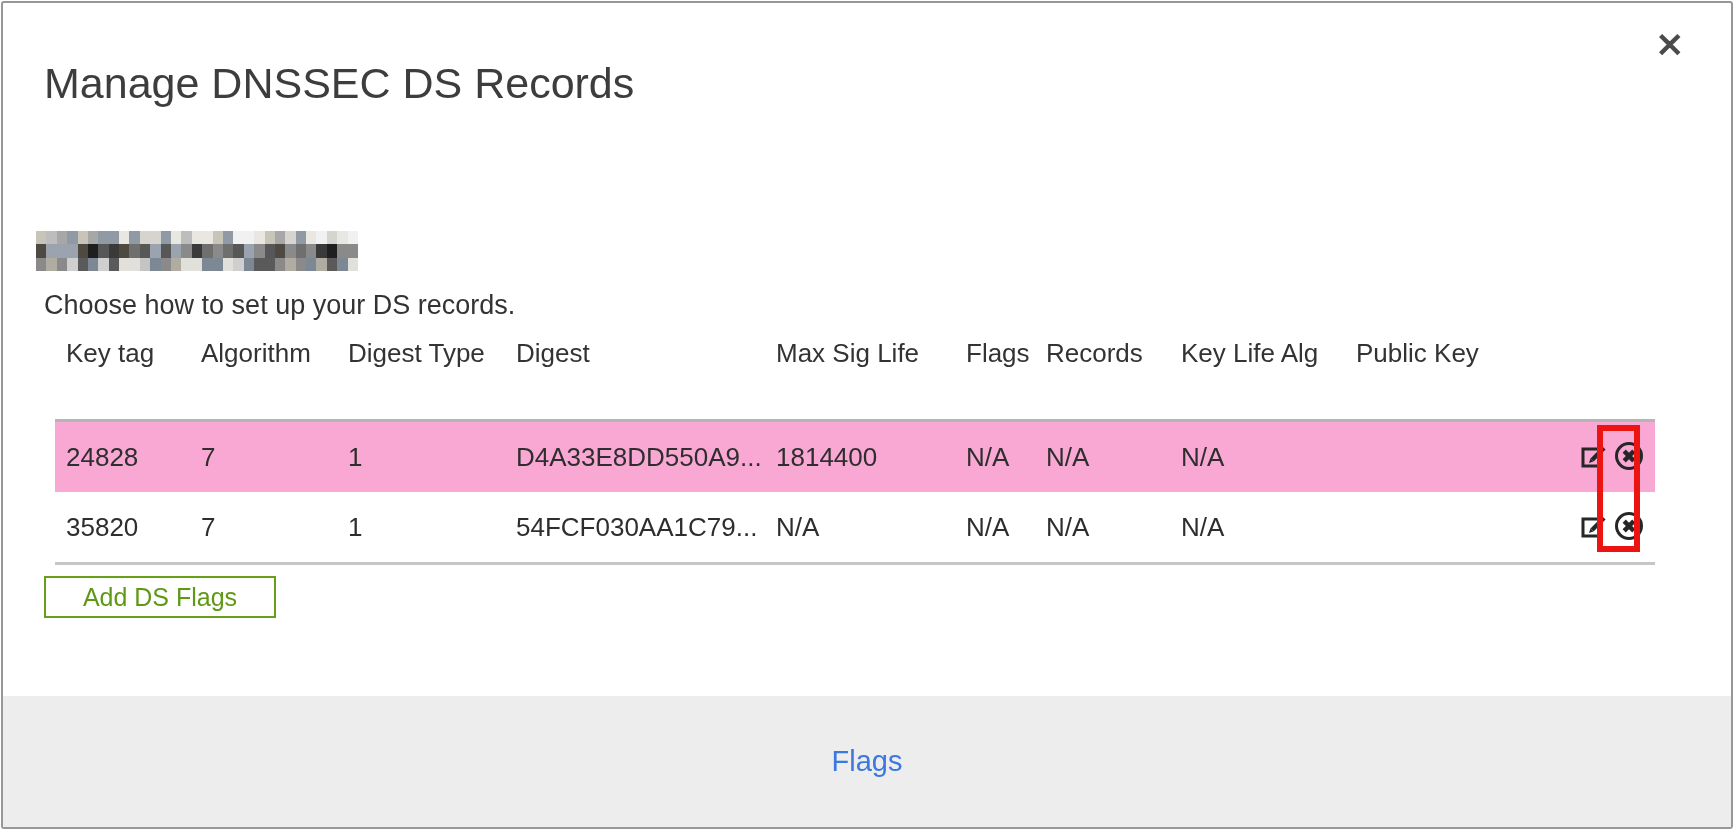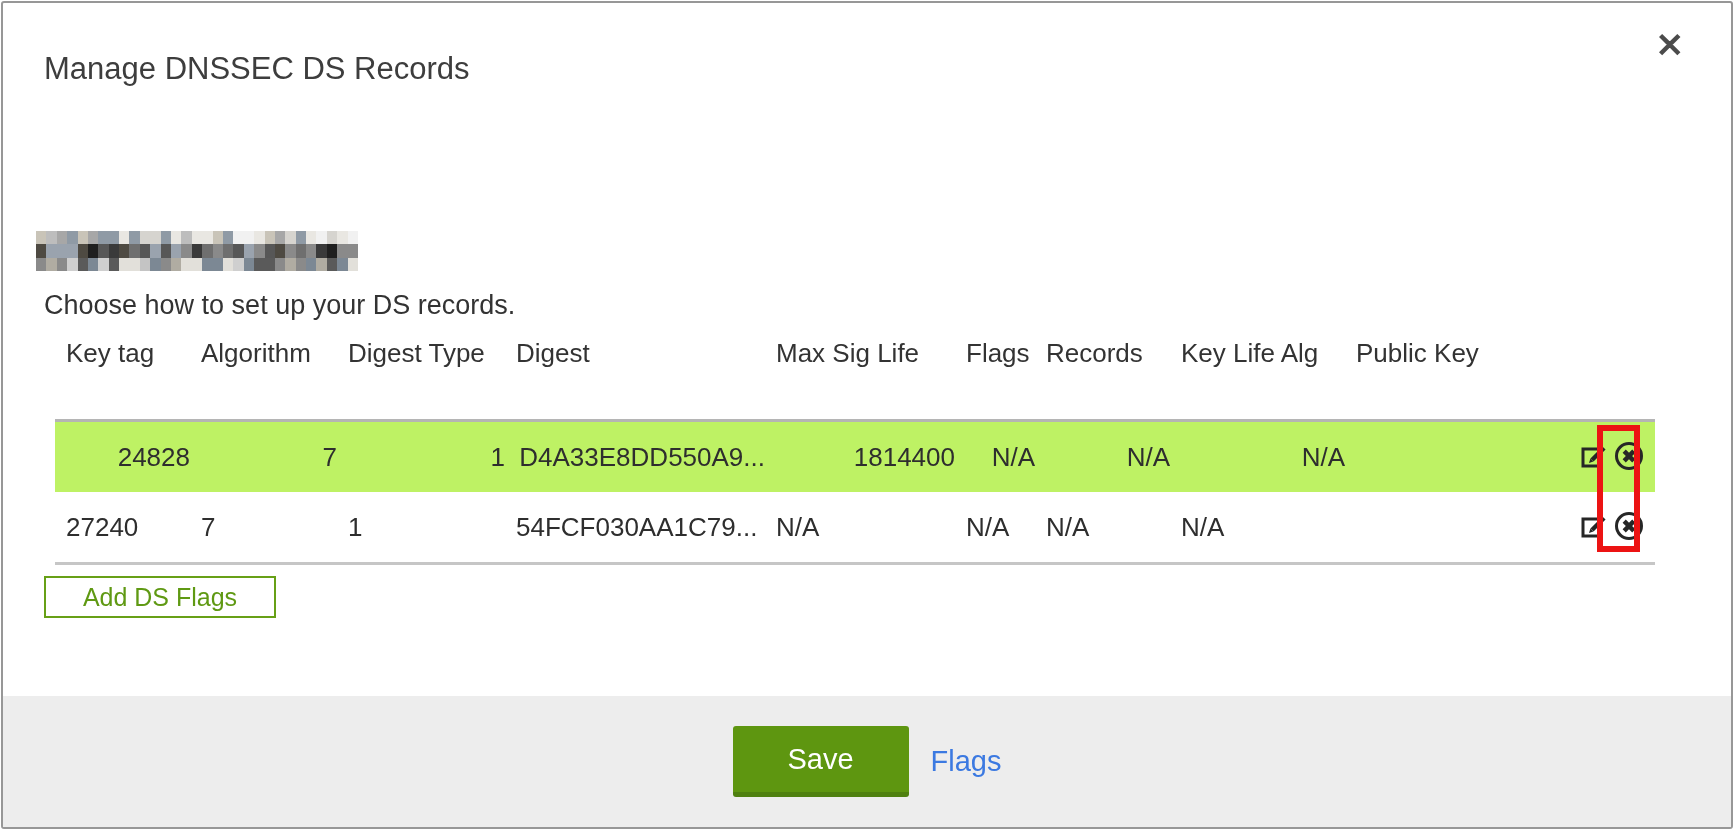--- a/index.html
+++ b/index.html
@@ -1,32 +1,32 @@
 <!DOCTYPE html>
 <html><head>
 <meta charset="utf-8">
 <style>
   html,body{margin:0;padding:0;}
   body{
     width:1734px;height:830px;position:relative;background:#fff;overflow:hidden;
     font-family:"Liberation Sans",sans-serif;
   }
   .frame{position:absolute;inset:1px;border:2px solid #979797;border-radius:3px;pointer-events:none;}
-  .title{position:absolute;left:44px;top:30px;font-size:31px;font-weight:400;color:#3d3d3d;}
+  .title{position:absolute;left:44px;top:30px;font-size:43px;font-weight:400;color:#3d3d3d;}
   .close-btn{position:absolute;right:46px;top:24px;font-size:34px;font-weight:700;color:#4b4b4b;
     background:none;border:none;cursor:pointer;line-height:1;padding:4px;}
   .mosaic{position:absolute;left:36px;top:231px;width:322px;height:40px;display:grid;
     grid-template-columns:repeat(31,1fr);grid-auto-rows:13.4px;overflow:hidden;}
   .subtitle{position:absolute;left:44px;top:290px;font-size:27px;color:#333;}
   .table-wrap{position:absolute;left:55px;top:334px;width:1600px;}
   table{border-collapse:collapse;table-layout:fixed;width:1600px;font-size:26px;color:#2e2e2e;}
   thead th{text-align:left;font-weight:400;color:#333;height:81px;vertical-align:top;
     padding:4px 0 0 11px;border-bottom:3px solid #b5b5b5;}
   tbody td{height:70px;padding:0 0 0 11px;vertical-align:middle;}
-  tbody tr.stripe{background:#bef264;text-align:right;}
+  tbody tr.stripe{background:#f9a8d4;}
   tbody tr.last td{border-bottom:3px solid #c6c6c6;}
   td.actions{padding-right:8px;text-align:right;white-space:nowrap;}
   .icon-btn{background:none;border:none;padding:0;margin:0 2px;cursor:pointer;vertical-align:middle;}
   .annotation{position:absolute;left:1597px;top:425px;width:43px;height:127px;
     border:6px solid #ec1313;box-sizing:border-box;pointer-events:none;}
   .add-btn{position:absolute;left:44px;top:576px;width:232px;height:42px;box-sizing:border-box;
     background:#fff;border:2px solid #67a016;color:#5f9913;font-size:25px;
     font-family:"Liberation Sans",sans-serif;cursor:pointer;}
   .footer{position:absolute;left:3px;right:3px;bottom:3px;height:131px;background:#ededed;
     display:flex;align-items:center;justify-content:center;gap:22px;}
@@ -187,21 +187,21 @@
                   <rect x="4" y="8" width="17" height="17" fill="none" stroke="#262626" stroke-width="3"></rect>
                   <path d="M13 19 L25 7" stroke="#262626" stroke-width="4.5"></path>
                   <path d="M10 22 l1.4 -4.4 3 3 z" fill="#262626"></path>
                 </svg></span></button><button class="icon-btn"><span><svg width="32" height="32" viewBox="0 0 32 32">
                   <circle cx="16" cy="16" r="12.5" fill="none" stroke="#262626" stroke-width="3"></circle>
                   <path d="M11.2 11.2 L20.8 20.8 M20.8 11.2 L11.2 20.8" stroke="#262626" stroke-width="4.5"></path>
                 </svg></span></button>
         </td>
       </tr>
       <tr class="last">
-        <td>27240</td>
+        <td>35820</td>
         <td>7</td>
         <td>1</td>
         <td>54FCF030AA1C79...</td>
         <td>N/A</td>
         <td>N/A</td>
         <td>N/A</td>
         <td>N/A</td>
         <td></td>
         <td class="actions">
           <button class="icon-btn"><span><svg width="30" height="30" viewBox="0 0 30 30">
@@ -216,15 +216,14 @@
       </tr>
     </tbody>
   </table>
 </div>
 
 <div class="annotation"></div>
 
 <button class="add-btn">Add DS Flags</button>
 
 <div class="footer">
-  <button class="save-btn">Save</button>
   <a class="cancel-link">Flags</a>
 </div>
 
 </body></html>

